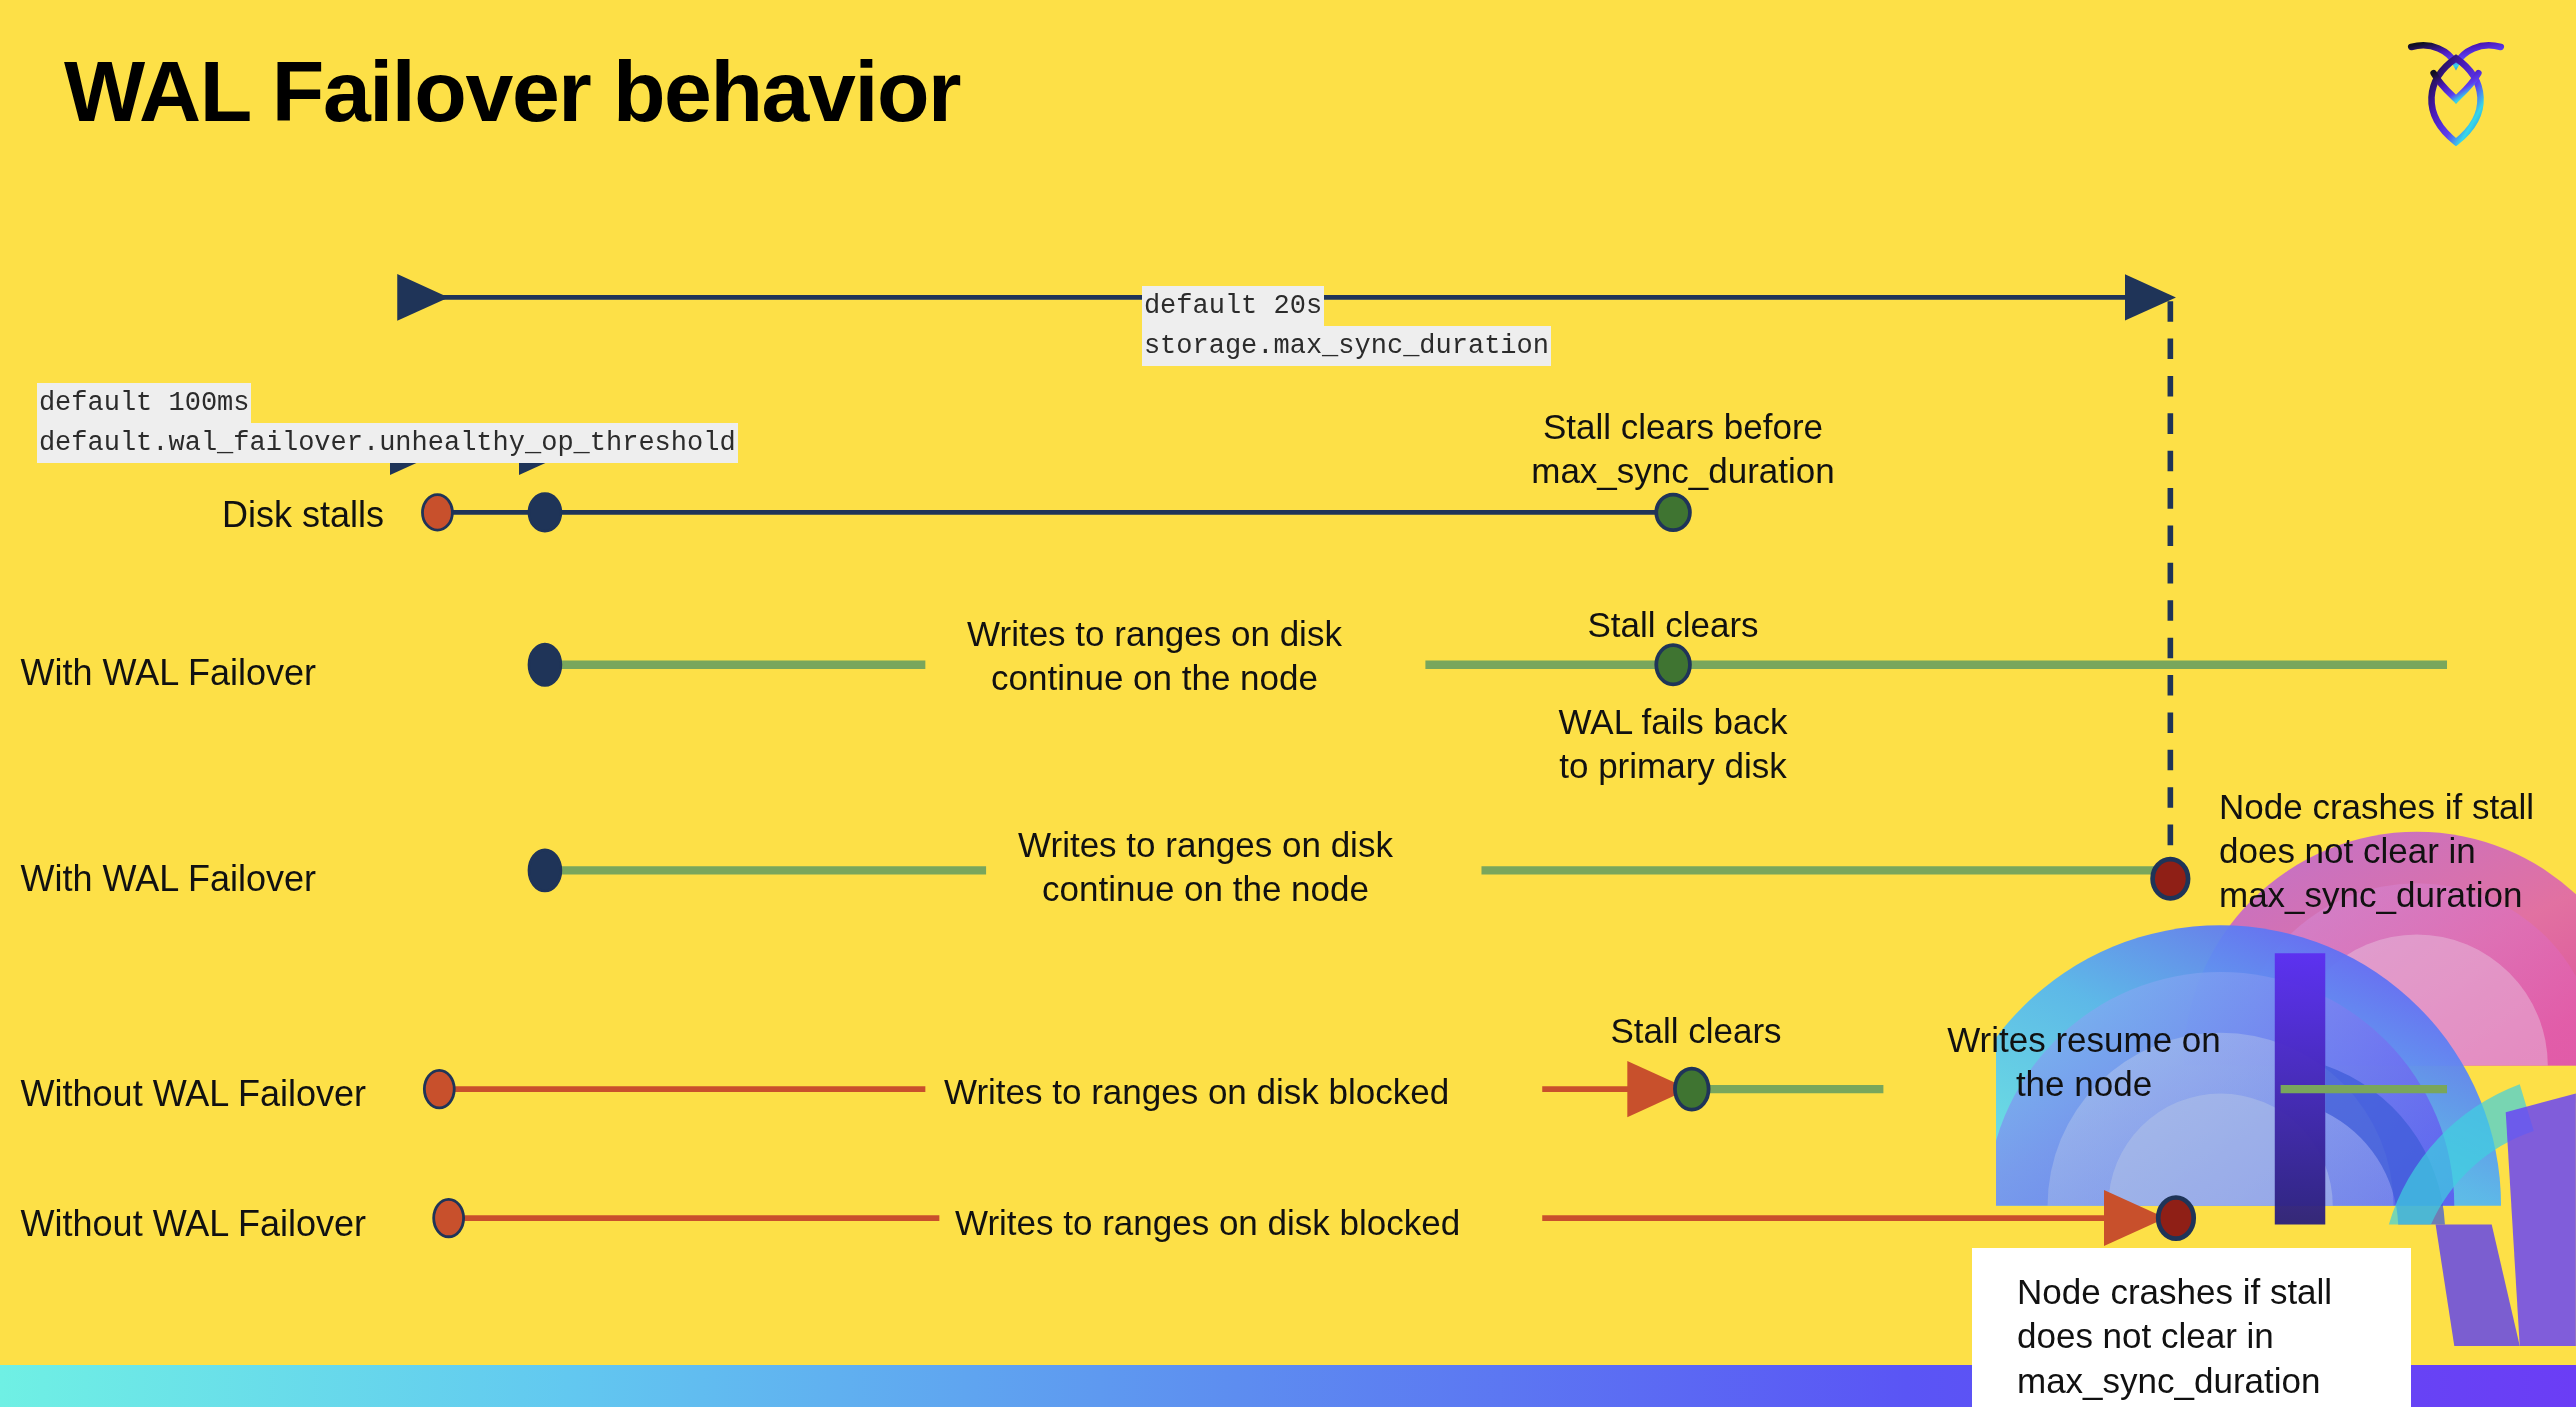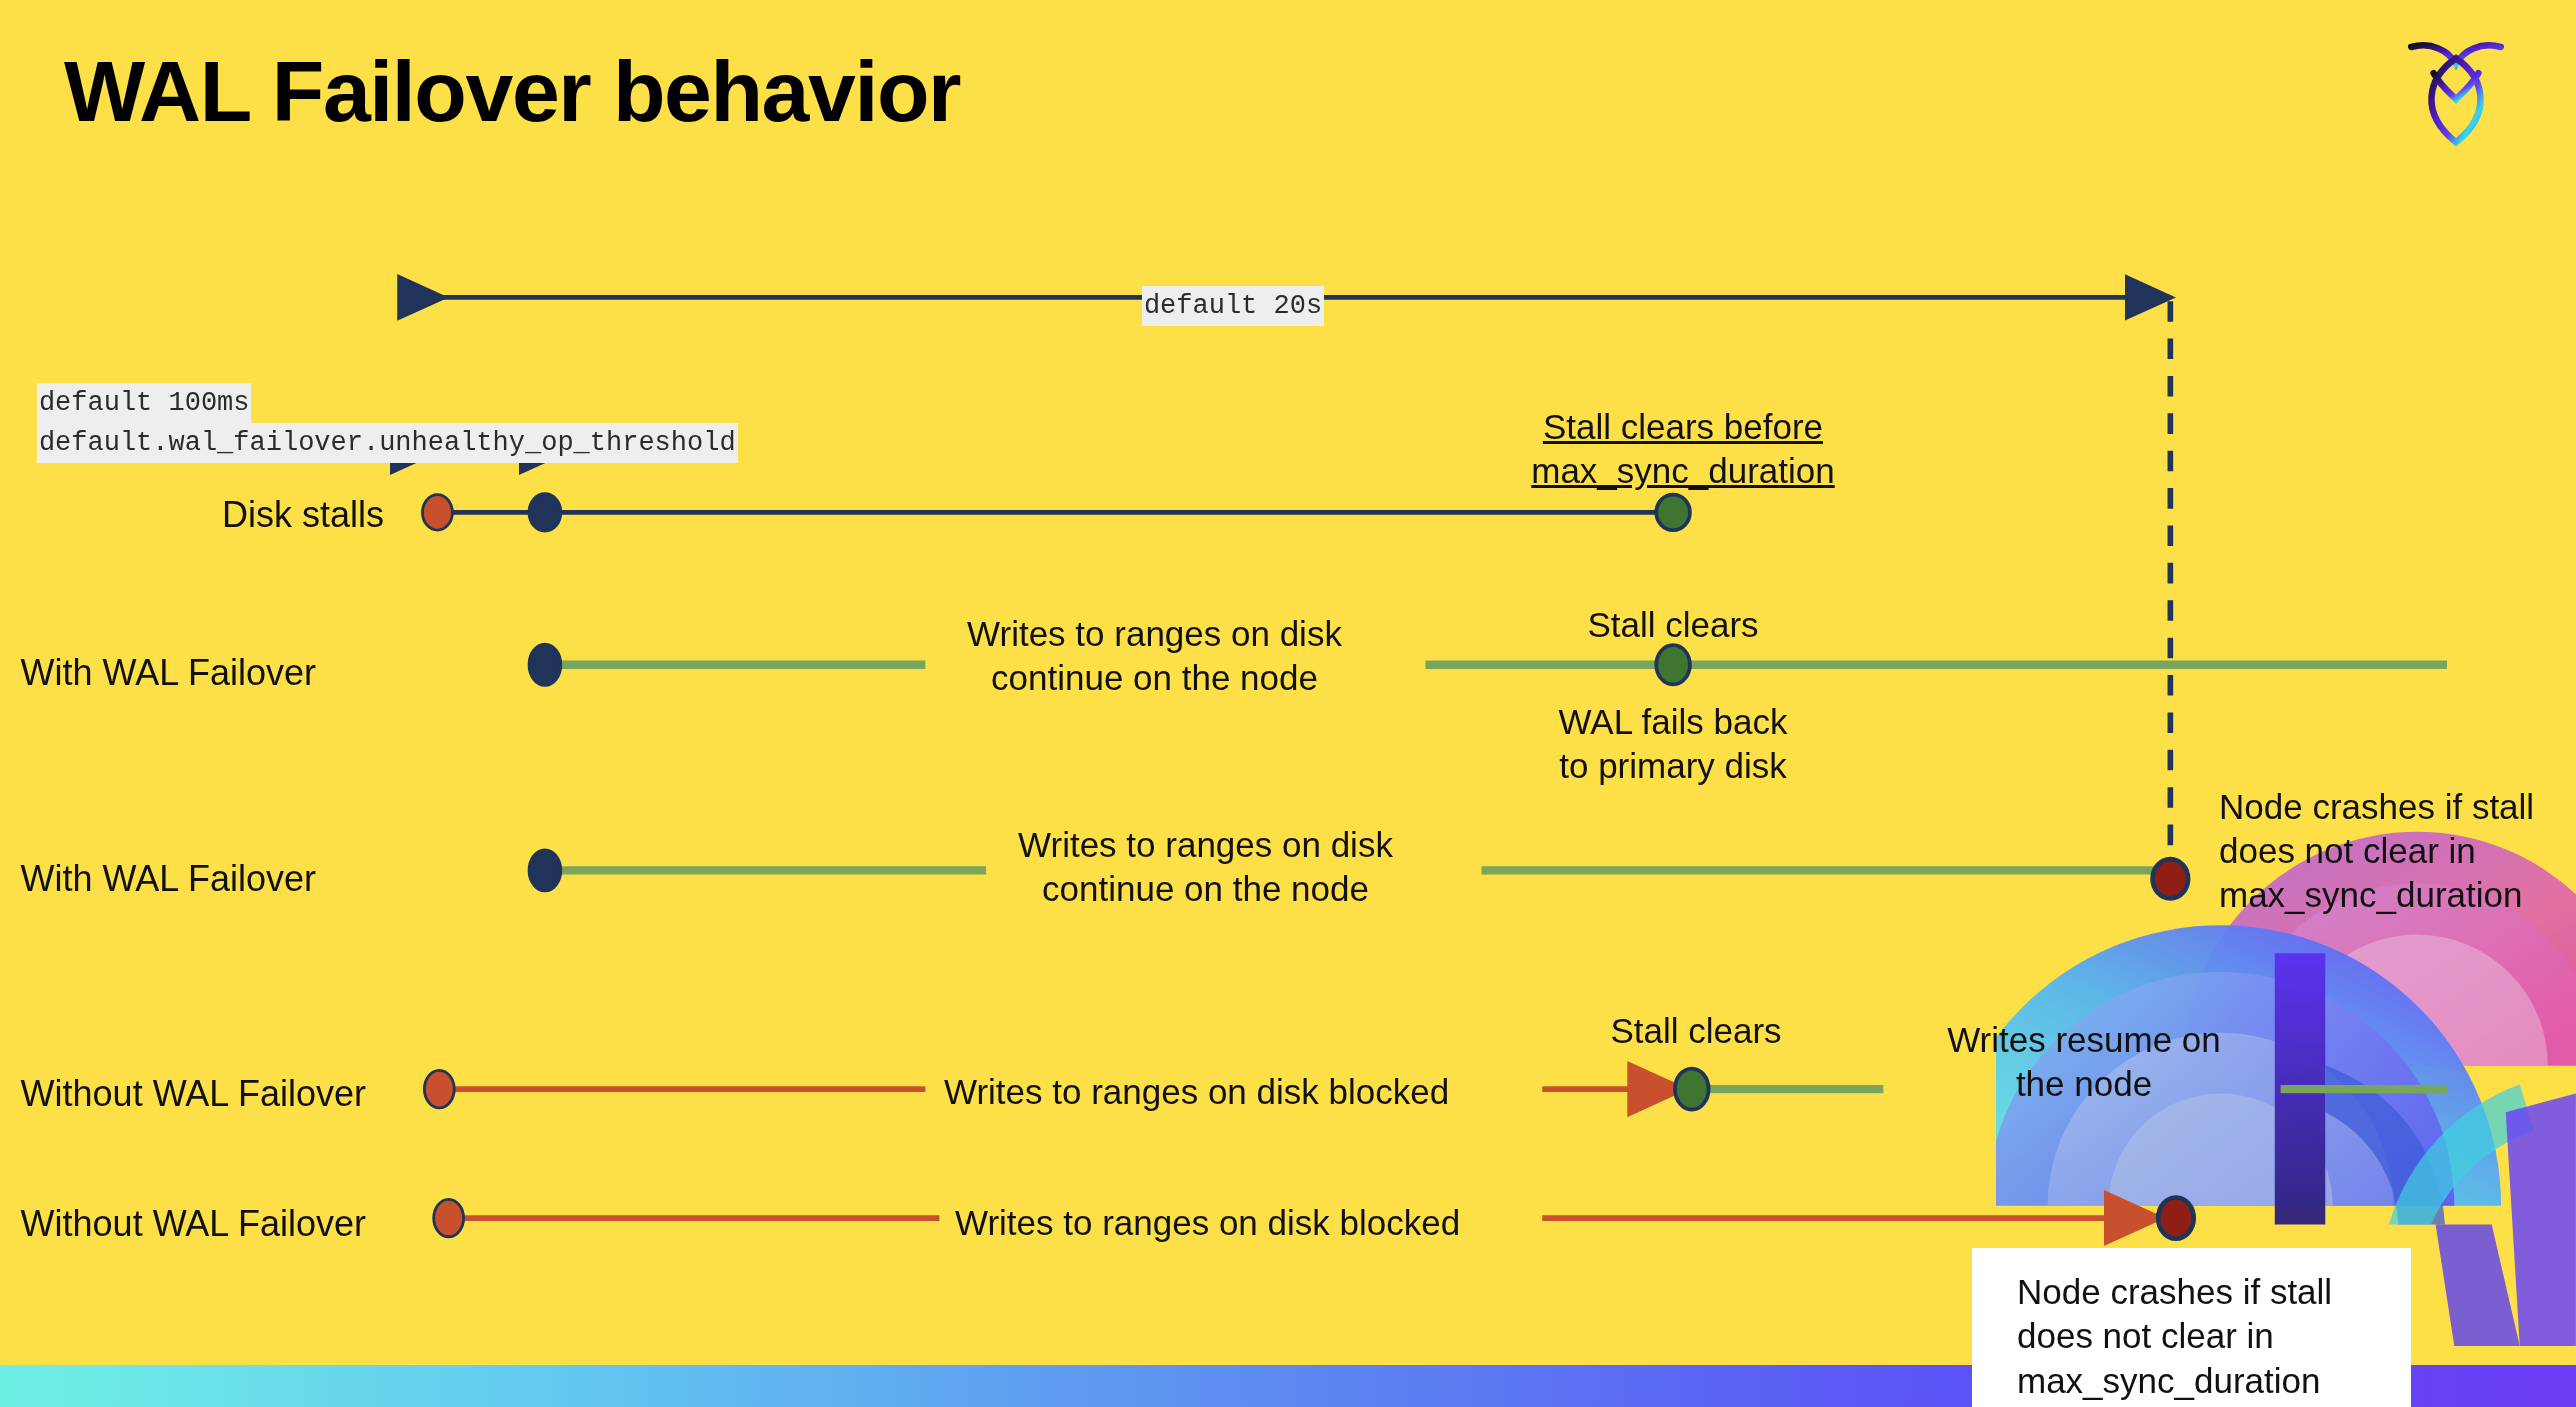--- a/index.html
+++ b/index.html
@@ -254,38 +254,39 @@
 
       <path d="M60 32 C92 54 98 92 60 122 C22 92 28 54 60 32 Z" stroke="url(#lg1)" stroke-width="7" fill="none"></path>
 
       <path d="M36 48 C44 62 54 70 60 76 C66 70 76 62 84 48" stroke="url(#lg1)" stroke-width="7" fill="none" stroke-linecap="round"></path>
       <path d="M60 76 L60 120" stroke="url(#lg1)" stroke-width="7" fill="none" stroke-linecap="round"></path>
     </svg>
   </div>
 
   <div class="code" style="left:1142px; top:258px; text-align:left;margin-top:28px;">
     <span>default 20s</span><br>
+    <span>storage.max_sync_duration</span>
   </div>
 
   <div class="code" style="left:37px; top:351px; text-align:left;margin-top:32px;">
     <span>default 100ms</span><br>
     <span>default.wal_failover.unhealthy_op_threshold</span>
   </div>
 
   <div class="rowlabel" style="left:222px; top:494px;">Disk stalls</div>
 
   <div class="rowlabel" style="left:20.6px; top:652px;">With WAL Failover</div>
 
   <div class="rowlabel" style="left:20.6px; top:858px;">With WAL Failover</div>
 
   <div class="rowlabel" style="left:20.6px; top:1073px;">Without WAL Failover</div>
 
   <div class="rowlabel" style="left:20.6px; top:1203px;">Without WAL Failover</div>
 
-  <div class="lbl center" style="left:1496px; top:405px; width:374px;text-decoration:underline;">Stall clears before
+  <div class="lbl center" style="left:1496px; top:405px; width:374px;">Stall clears before
 max_sync_duration</div>
 
 
   <div class="lbl center" style="left:935px; top:612px; width:439px;">Writes to ranges on disk
 continue on the node</div>
 
   <div class="lbl center" style="left:1533px; top:603px; width:280px;">Stall clears</div>
 
   <div class="lbl center" style="left:1514px; top:700px; width:318px;">WAL fails  back
 to primary disk</div>

